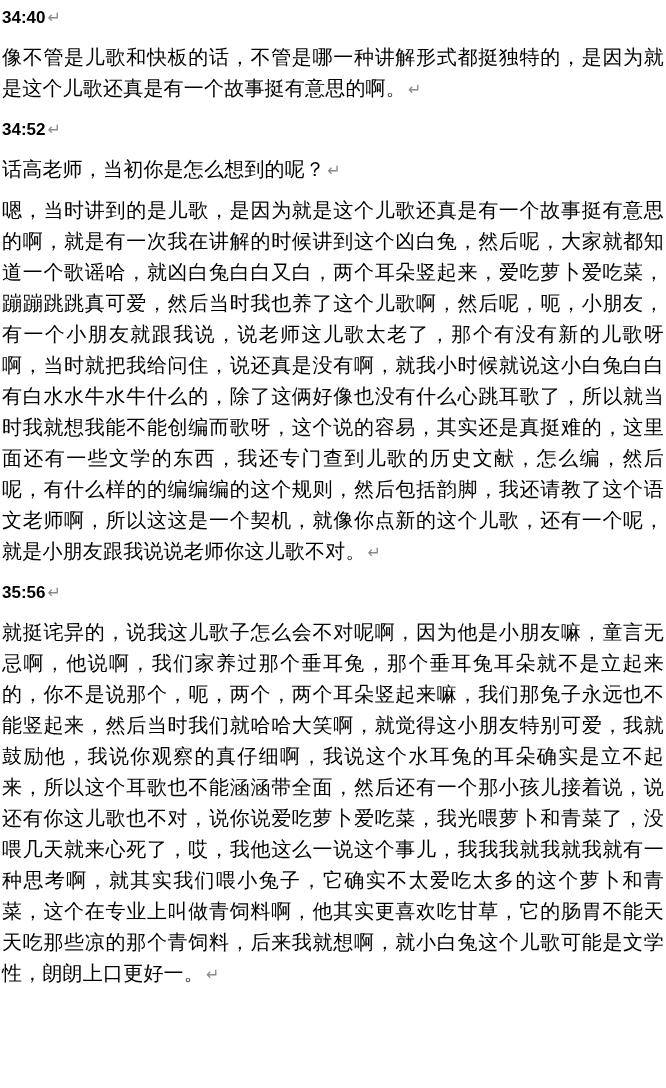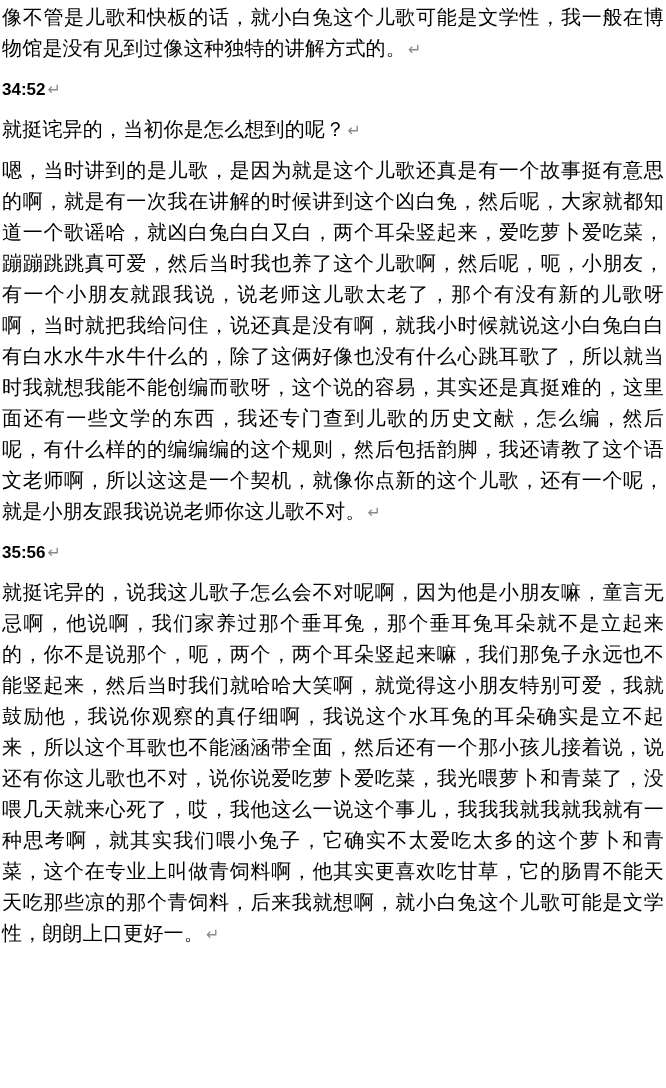--- a/index.html
+++ b/index.html
@@ -40,24 +40,25 @@
     font-size: 16px;
     padding-left: 2px;
     vertical-align: baseline;
   }
 </style>
 </head>
 <body>
 
 <div class="doc">
 
-  <p class="para"><span>像不管是儿歌和快板的话，就小白兔这个儿歌可能是文学性，我一般在博物馆是没有见到过像这种独特的讲解方式的。</span><span class="mark">↵</span></p>
+  <p class="ts-line"><span>34:40</span><span class="mark">↵</span></p>
+  <p class="para"><span>像不管是儿歌和快板的话，不管是哪一种讲解形式都挺独特的，是因为就是这个儿歌还真是有一个故事挺有意思的啊。</span><span class="mark">↵</span></p>
 
   <p class="ts-line"><span>34:52</span><span class="mark">↵</span></p>
-  <p class="para"><span>就挺诧异的，当初你是怎么想到的呢？</span><span class="mark">↵</span></p>
+  <p class="para"><span>话高老师，当初你是怎么想到的呢？</span><span class="mark">↵</span></p>
 
   <p class="para"><span>嗯，当时讲到的是儿歌，是因为就是这个儿歌还真是有一个故事挺有意思的啊，就是有一次我在讲解的时候讲到这个凶白兔，然后呢，大家就都知道一个歌谣哈，就凶白兔白白又白，两个耳朵竖起来，爱吃萝卜爱吃菜，蹦蹦跳跳真可爱，然后当时我也养了这个儿歌啊，然后呢，呃，小朋友，有一个小朋友就跟我说，说老师这儿歌太老了，那个有没有新的儿歌呀啊，当时就把我给问住，说还真是没有啊，就我小时候就说这小白兔白白有白水水牛水牛什么的，除了这俩好像也没有什么心跳耳歌了，所以就当时我就想我能不能创编而歌呀，这个说的容易，其实还是真挺难的，这里面还有一些文学的东西，我还专门查到儿歌的历史文献，怎么编，然后呢，有什么样的的编编编的这个规则，然后包括韵脚，我还请教了这个语文老师啊，所以这这是一个契机，就像你点新的这个儿歌，还有一个呢，就是小朋友跟我说说老师你这儿歌不对。</span><span class="mark">↵</span></p>
 
   <p class="ts-line"><span>35:56</span><span class="mark">↵</span></p>
 
   <p class="para"><span>就挺诧异的，说我这儿歌子怎么会不对呢啊，因为他是小朋友嘛，童言无忌啊，他说啊，我们家养过那个垂耳兔，那个垂耳兔耳朵就不是立起来的，你不是说那个，呃，两个，两个耳朵竖起来嘛，我们那兔子永远也不能竖起来，然后当时我们就哈哈大笑啊，就觉得这小朋友特别可爱，我就鼓励他，我说你观察的真仔细啊，我说这个水耳兔的耳朵确实是立不起来，所以这个耳歌也不能涵涵带全面，然后还有一个那小孩儿接着说，说还有你这儿歌也不对，说你说爱吃萝卜爱吃菜，我光喂萝卜和青菜了，没喂几天就来心死了，哎，我他这么一说这个事儿，我我我就我就我就有一种思考啊，就其实我们喂小兔子，它确实不太爱吃太多的这个萝卜和青菜，这个在专业上叫做青饲料啊，他其实更喜欢吃甘草，它的肠胃不能天天吃那些凉的那个青饲料，后来我就想啊，就小白兔这个儿歌可能是文学性，朗朗上口更好一。</span><span class="mark">↵</span></p>
 
 </div>
 
 </body></html>

